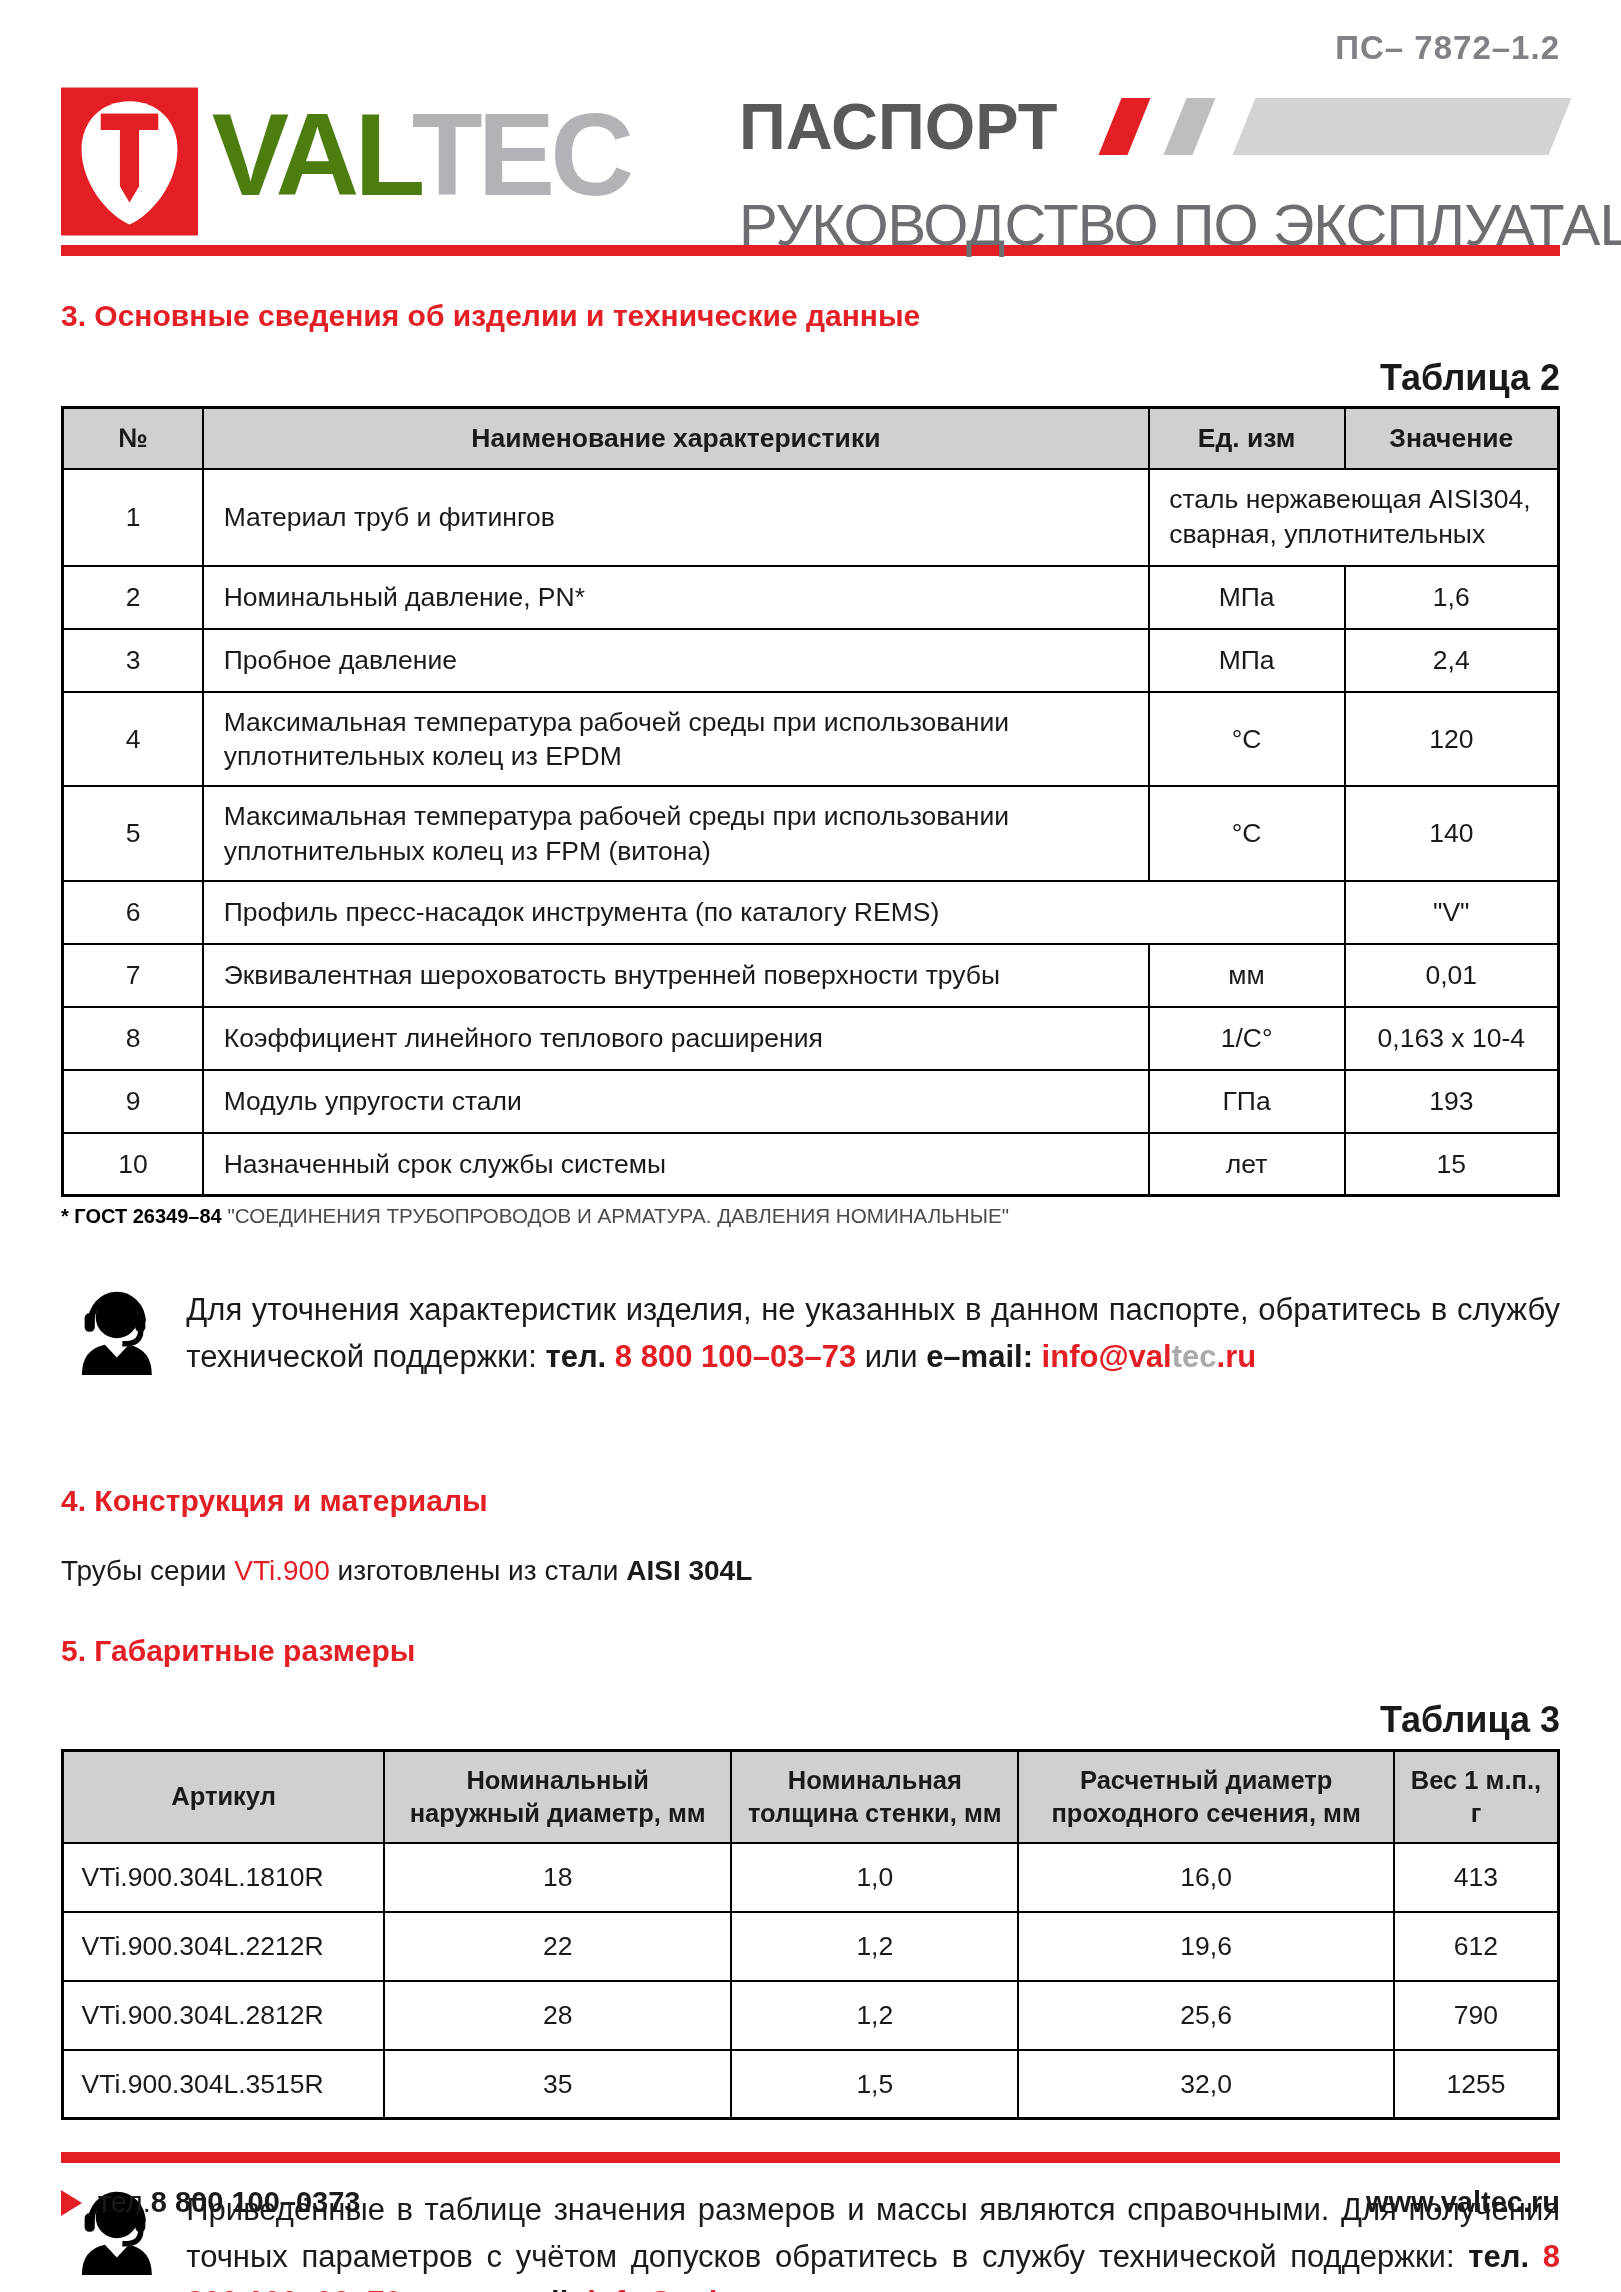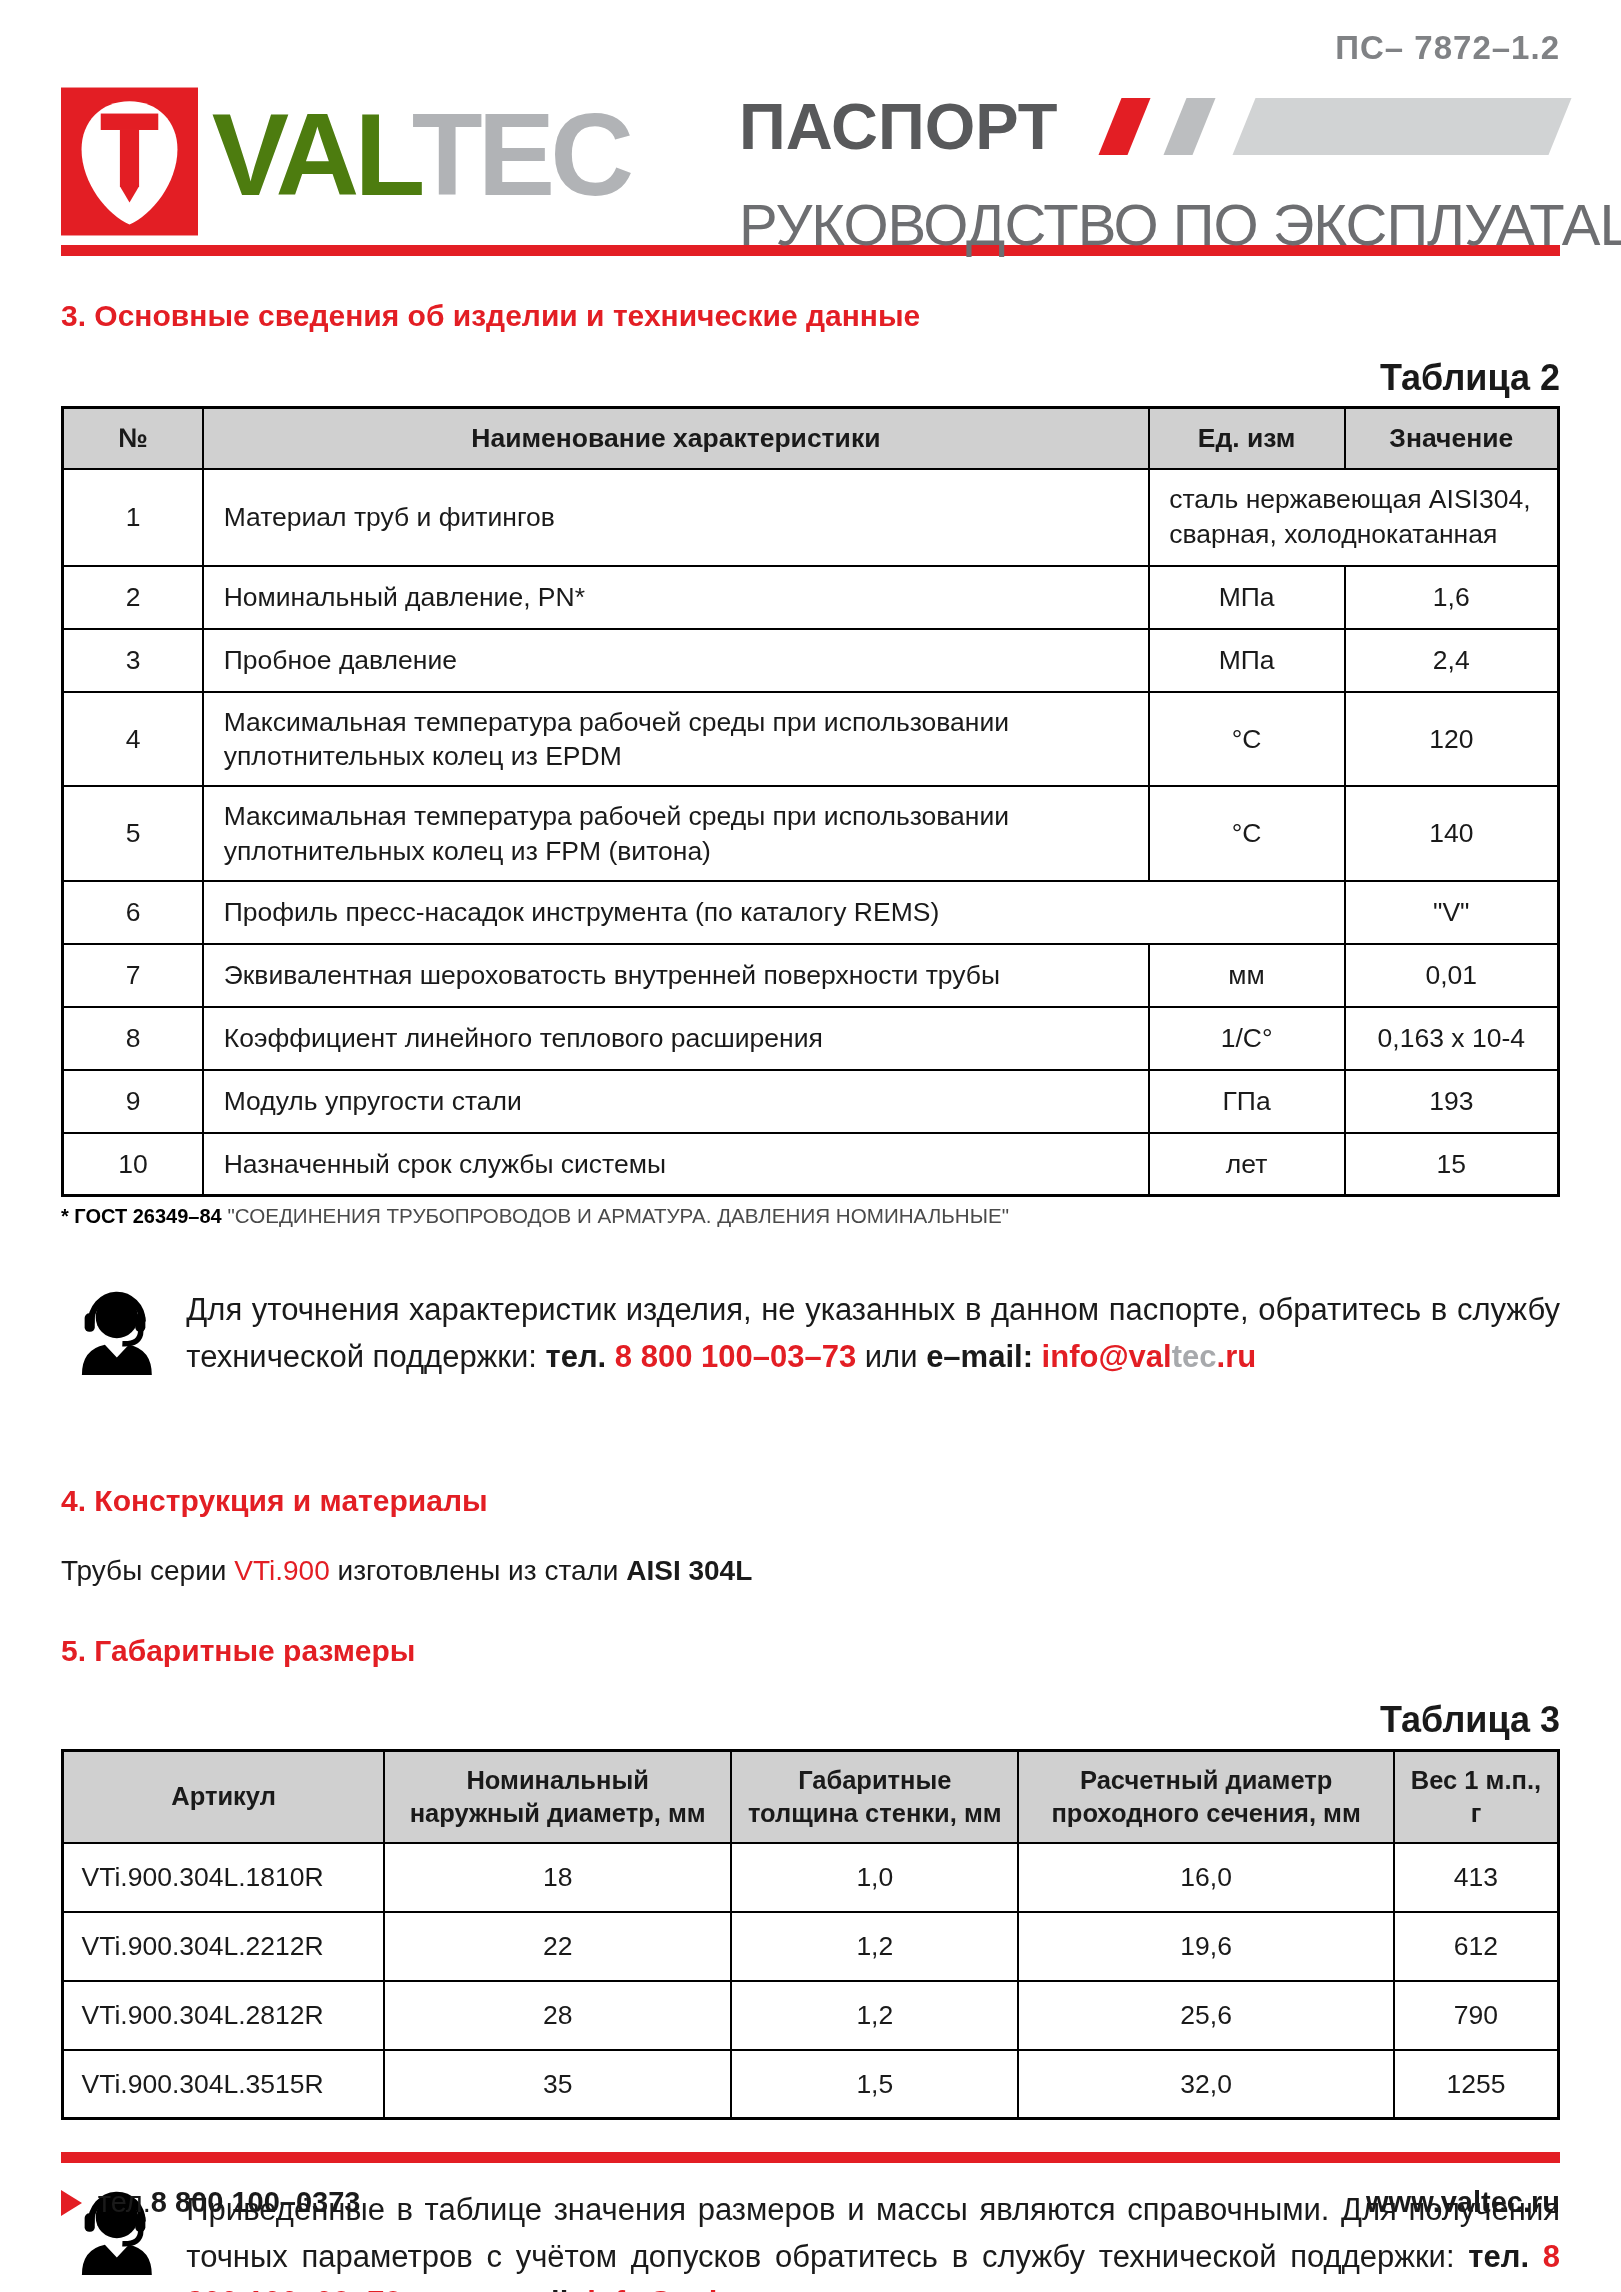--- a/index.html
+++ b/index.html
@@ -127,21 +127,21 @@
         <th>№</th>
         <th>Наименование характеристики</th>
         <th>Ед. изм</th>
         <th>Значение</th>
       </tr>
     </thead>
     <tbody>
       <tr>
         <td class="c-center tall">1</td>
         <td class="c-name">Материал труб и фитингов</td>
-        <td class="c-name" colspan="2" style="line-height:1.35">сталь нержавеющая AISI304, сварная, холоднокатанная</td>
+        <td class="c-name" colspan="2" style="line-height:1.35">сталь нержавеющая AISI304, сварная, уплотнительных</td>
       </tr>
       <tr>
         <td class="c-center tall">2</td>
         <td class="c-name">Номинальный давление, PN*</td>
         <td class="c-center">МПа</td>
         <td class="c-center">1,6</td>
       </tr>
       <tr>
         <td class="c-center tall">3</td>
         <td class="c-name">Пробное давление</td>
@@ -217,21 +217,21 @@
         <col style="width:21.5%">
         <col style="width:23.2%">
         <col style="width:19.2%">
         <col style="width:25.1%">
         <col style="width:11%">
       </colgroup>
     <thead>
       <tr>
         <th>Артикул</th>
         <th>Номинальный наружный диаметр, мм</th>
-        <th>Габаритные толщина стенки, мм</th>
+        <th>Номинальная толщина стенки, мм</th>
         <th>Расчетный диаметр проходного сечения, мм</th>
         <th>Вес 1 м.п., г</th>
       </tr>
     </thead>
     <tbody>
       <tr>
         <td class="art">VTi.900.304L.1810R</td>
         <td class="c-center">18</td>
         <td class="c-center">1,0</td>
         <td class="c-center">16,0</td>

